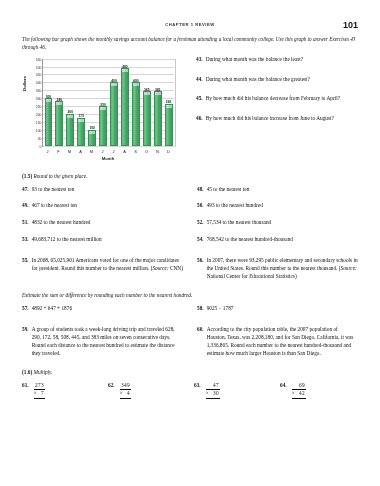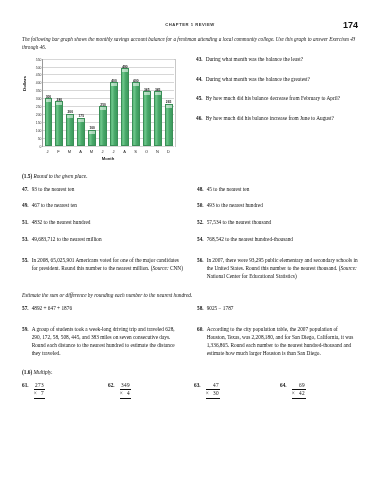--- a/index.html
+++ b/index.html
@@ -154,21 +154,21 @@
   .spacer6{height:6px;}
   .spacer10{height:10px;}
 </style>
 </head>
 <body>
 
 <div class="page">
 
   <div class="runhead">
     <span class="chap">CHAPTER 1 REVIEW</span>
-    <span class="pageno">174</span>
+    <span class="pageno">101</span>
   </div>
 
   <div class="intro">The following bar graph shows the monthly savings account balance for a freshman attending a local community college. Use this graph to answer Exercises 43 through 46.</div>
 
   <div class="cols">
     <div class="col colA">
       <div class="chart-wrap">
         <div class="chart-frame">
           <div class="ylabel">Dollars</div>
           <div class="backpanel"></div>

